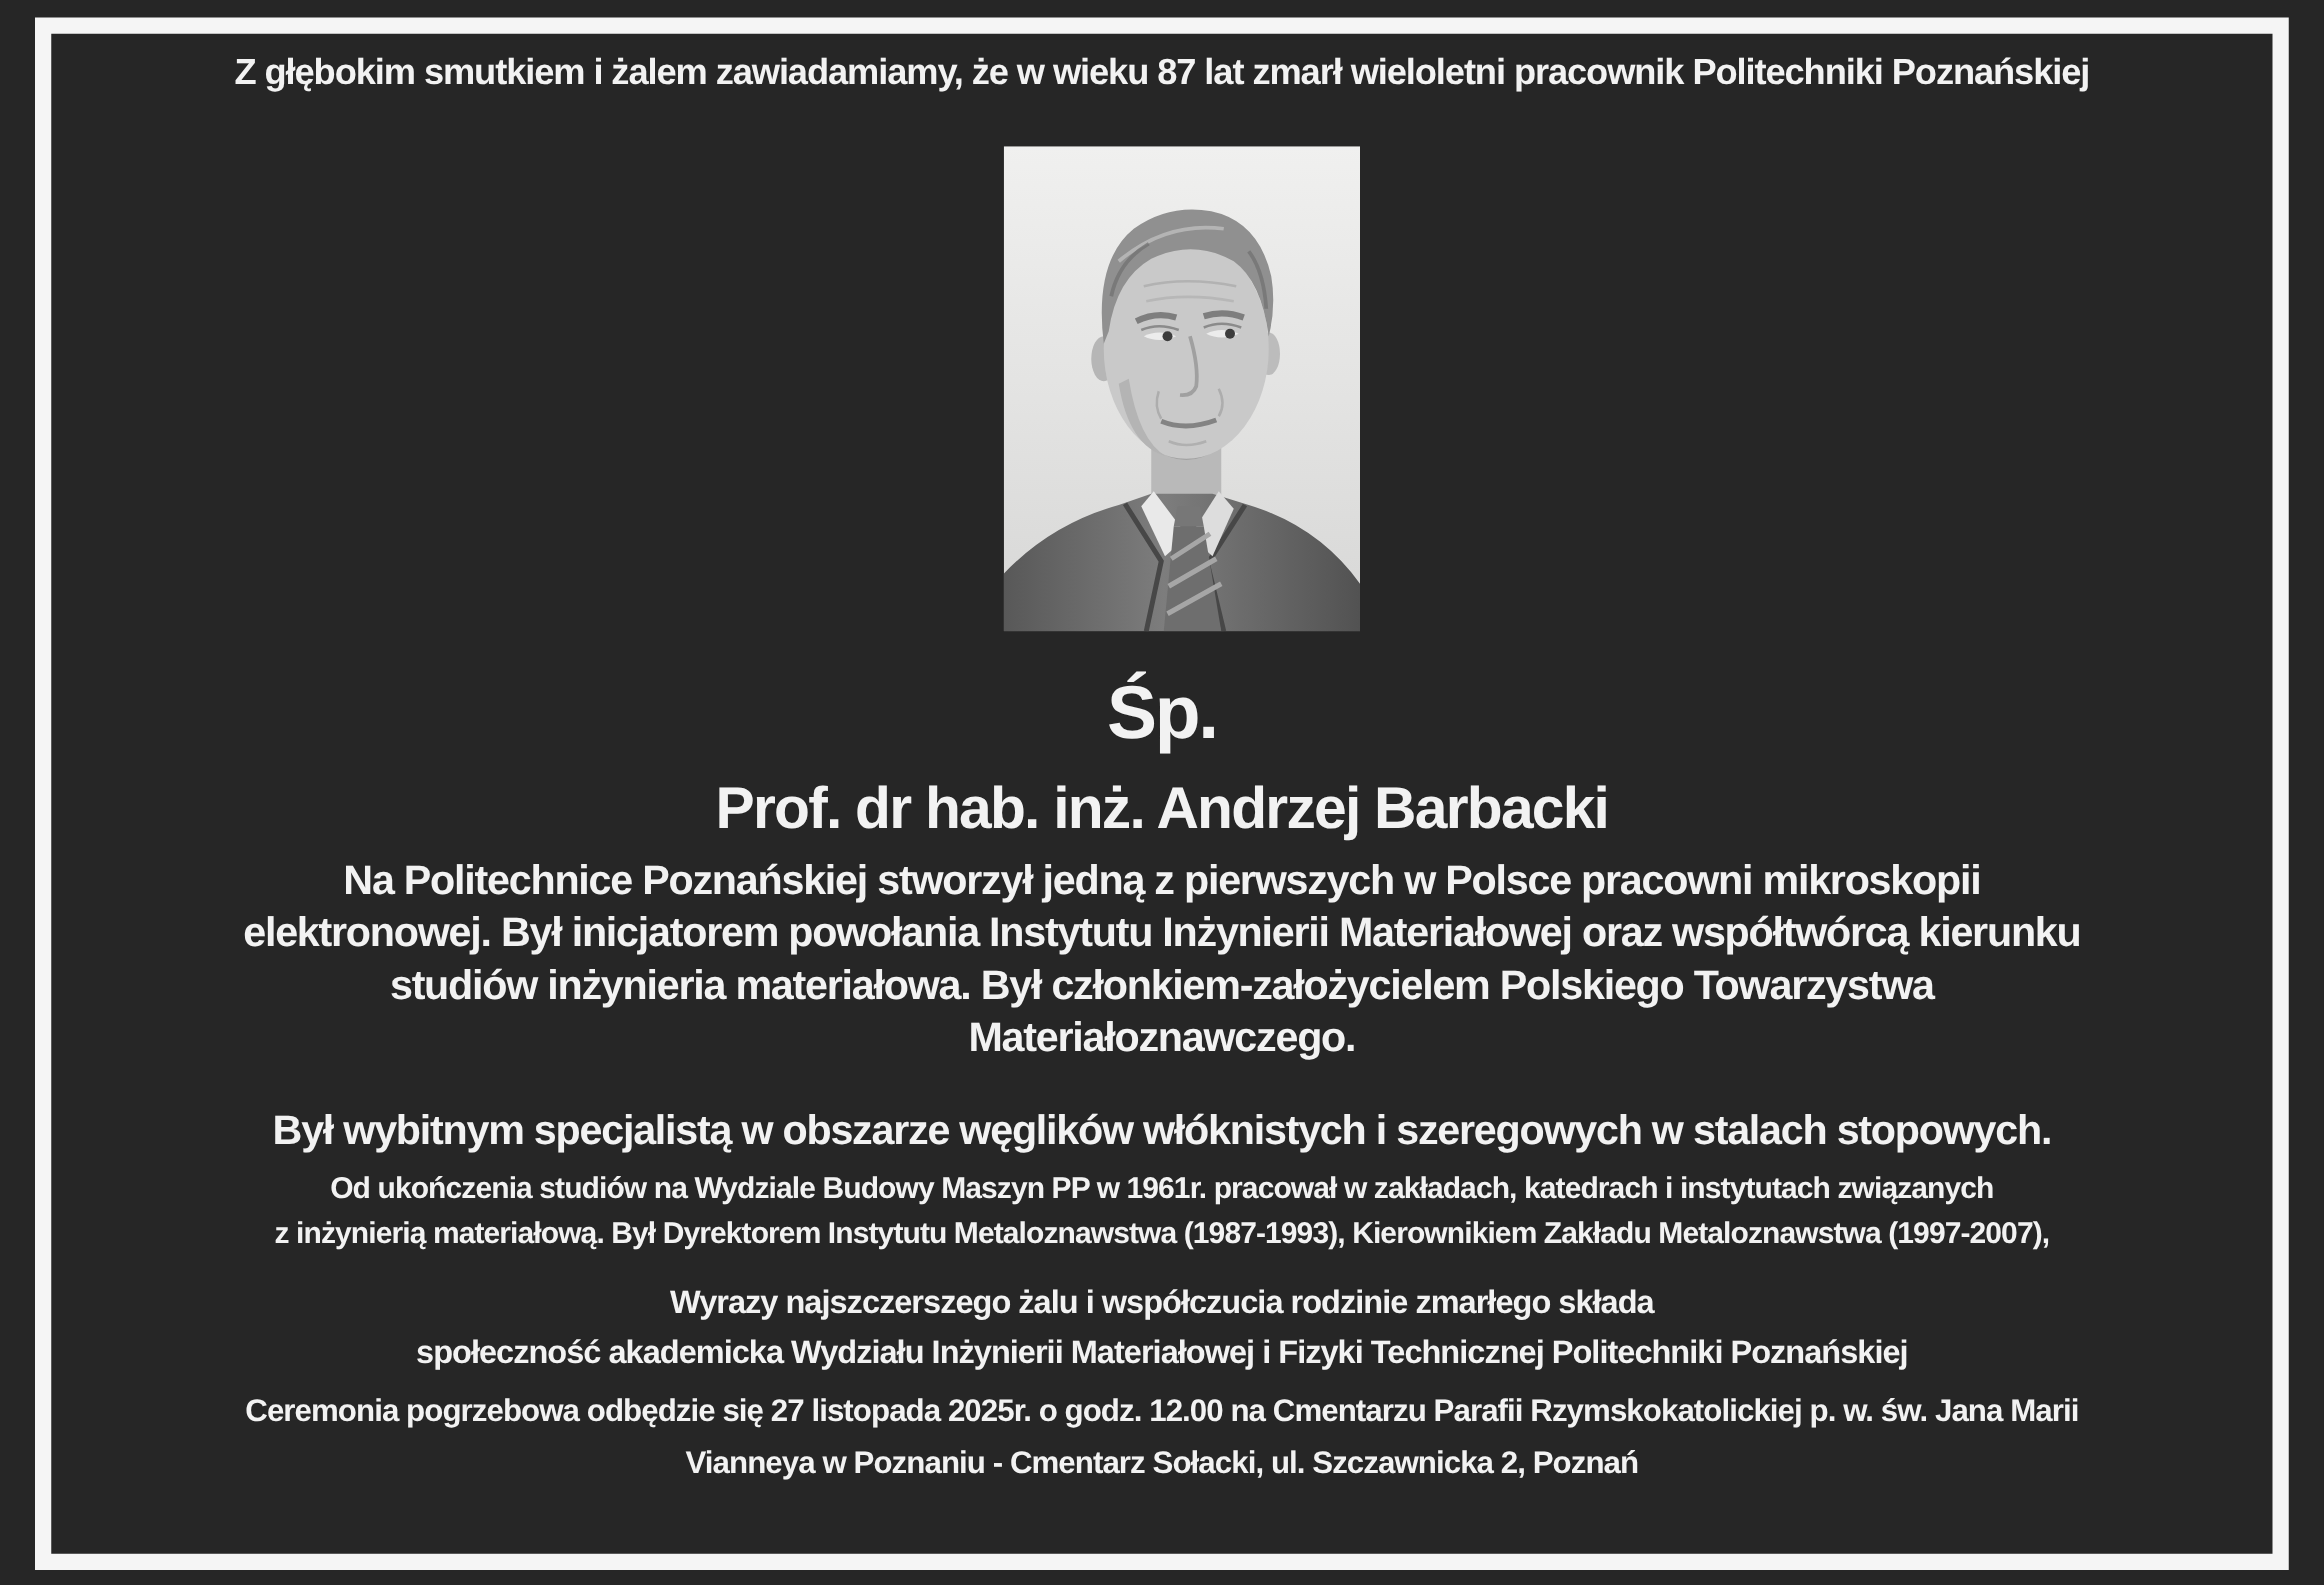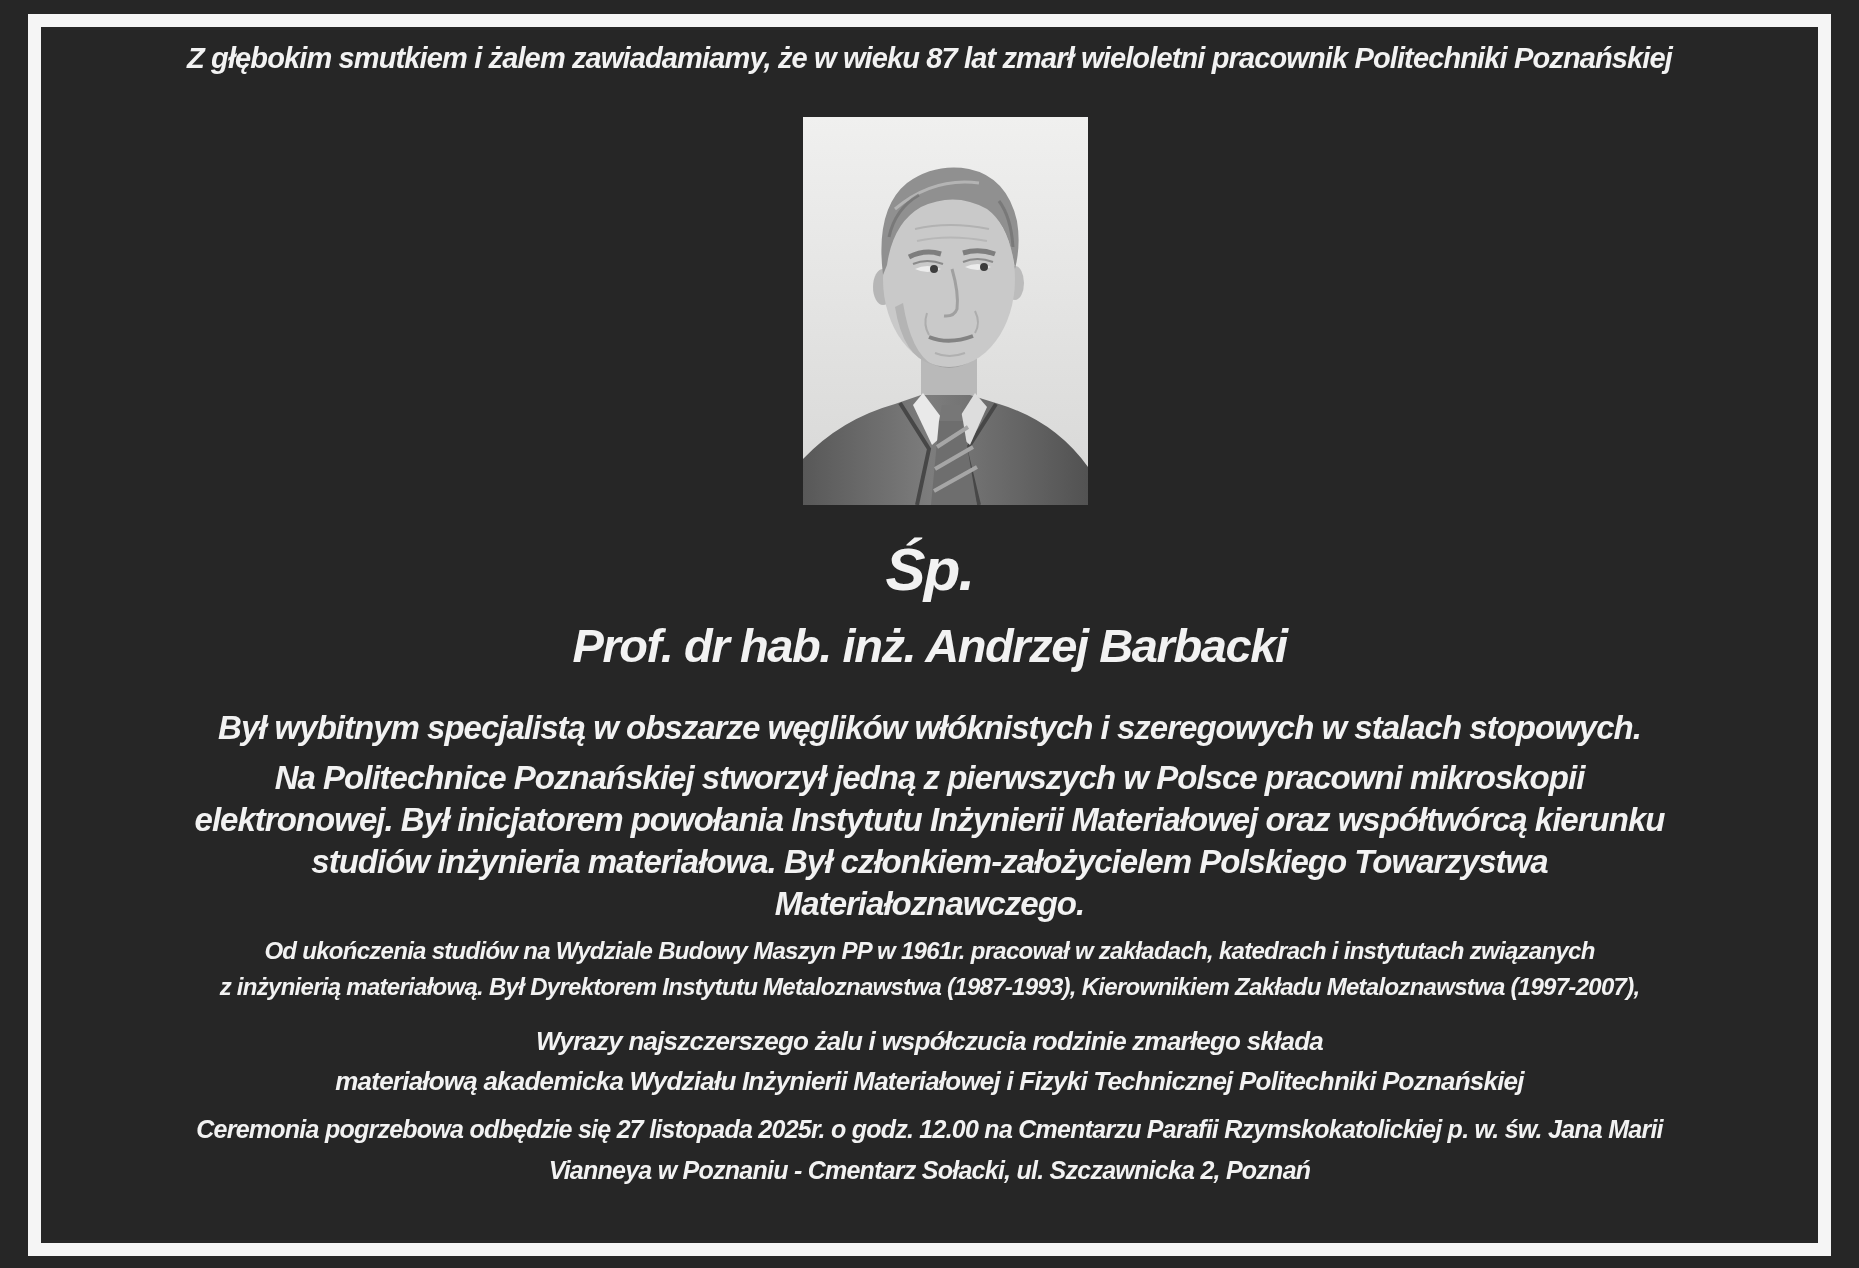--- a/index.html
+++ b/index.html
@@ -12,21 +12,20 @@
     font-family: "Liberation Sans", "DejaVu Sans", sans-serif;
     font-weight: 700;
     overflow: hidden;
   }
   .frame {
     position: absolute;
     left: 28px; right: 28px; top: 14px; bottom: 12px;
     border: 13px solid var(--frame-border, #f5f5f5);
     background: var(--background, #262626);
     overflow: hidden;
-    font-style: italic;
   }
   .content {
     height: 100%;
     display: flex;
     flex-direction: column;
     align-items: center;
     text-align: center;
   }
   .txt { margin: 0; white-space: pre; letter-spacing: -0.03em; }
   .intro       { font-size: 29px; line-height: 34px; margin-top: 14px; }
@@ -113,32 +112,32 @@
         <path d="M172 194 Q178 206 172 216" stroke="#adadad" stroke-width="2" fill="none"></path>
 
         <path d="M126 220 Q146 228 170 219" stroke="#838383" stroke-width="4" fill="none"></path>
         <path d="M132 236 Q146 242 162 236" stroke="#b0b0b0" stroke-width="2" fill="none"></path>
       </svg>
     </figure>
 
     <h2 class="txt honorific">Śp.</h2>
     <h1 class="txt name">Prof. dr hab. inż. Andrzej Barbacki</h1>
 
-    <p class="txt summary">Był wybitnym specjalistą w obszarze węglików włóknistych i szeregowych w stalach stopowych.</p>
-
     <p class="txt biography">Na Politechnice Poznańskiej stworzył jedną z pierwszych w Polsce pracowni mikroskopii
 elektronowej. Był inicjatorem powołania Instytutu Inżynierii Materiałowej oraz współtwórcą kierunku
 studiów inżynieria materiałowa. Był członkiem-założycielem Polskiego Towarzystwa
 Materiałoznawczego.</p>
+
+    <p class="txt summary">Był wybitnym specjalistą w obszarze węglików włóknistych i szeregowych w stalach stopowych.</p>
 
     <div class="career">
       <div class="txt">Od ukończenia studiów na Wydziale Budowy Maszyn PP w 1961r. pracował w zakładach, katedrach i instytutach związanych</div>
       <div class="txt">z inżynierią materiałową. Był Dyrektorem Instytutu Metaloznawstwa (1987-1993), Kierownikiem Zakładu Metaloznawstwa (1997-2007),</div>
     </div>
 
     <p class="txt condolences">Wyrazy najszczerszego żalu i współczucia rodzinie zmarłego składa
-materiałową akademicka Wydziału Inżynierii Materiałowej i Fizyki Technicznej Politechniki Poznańskiej</p>
+społeczność akademicka Wydziału Inżynierii Materiałowej i Fizyki Technicznej Politechniki Poznańskiej</p>
 
     <p class="txt ceremony">Ceremonia pogrzebowa odbędzie się 27 listopada 2025r. o godz. 12.00 na Cmentarzu Parafii Rzymskokatolickiej p. w. św. Jana Marii
 Vianneya w Poznaniu - Cmentarz Sołacki, ul. Szczawnicka 2, Poznań</p>
 
   </div>
 </div>
 
 </body></html>

